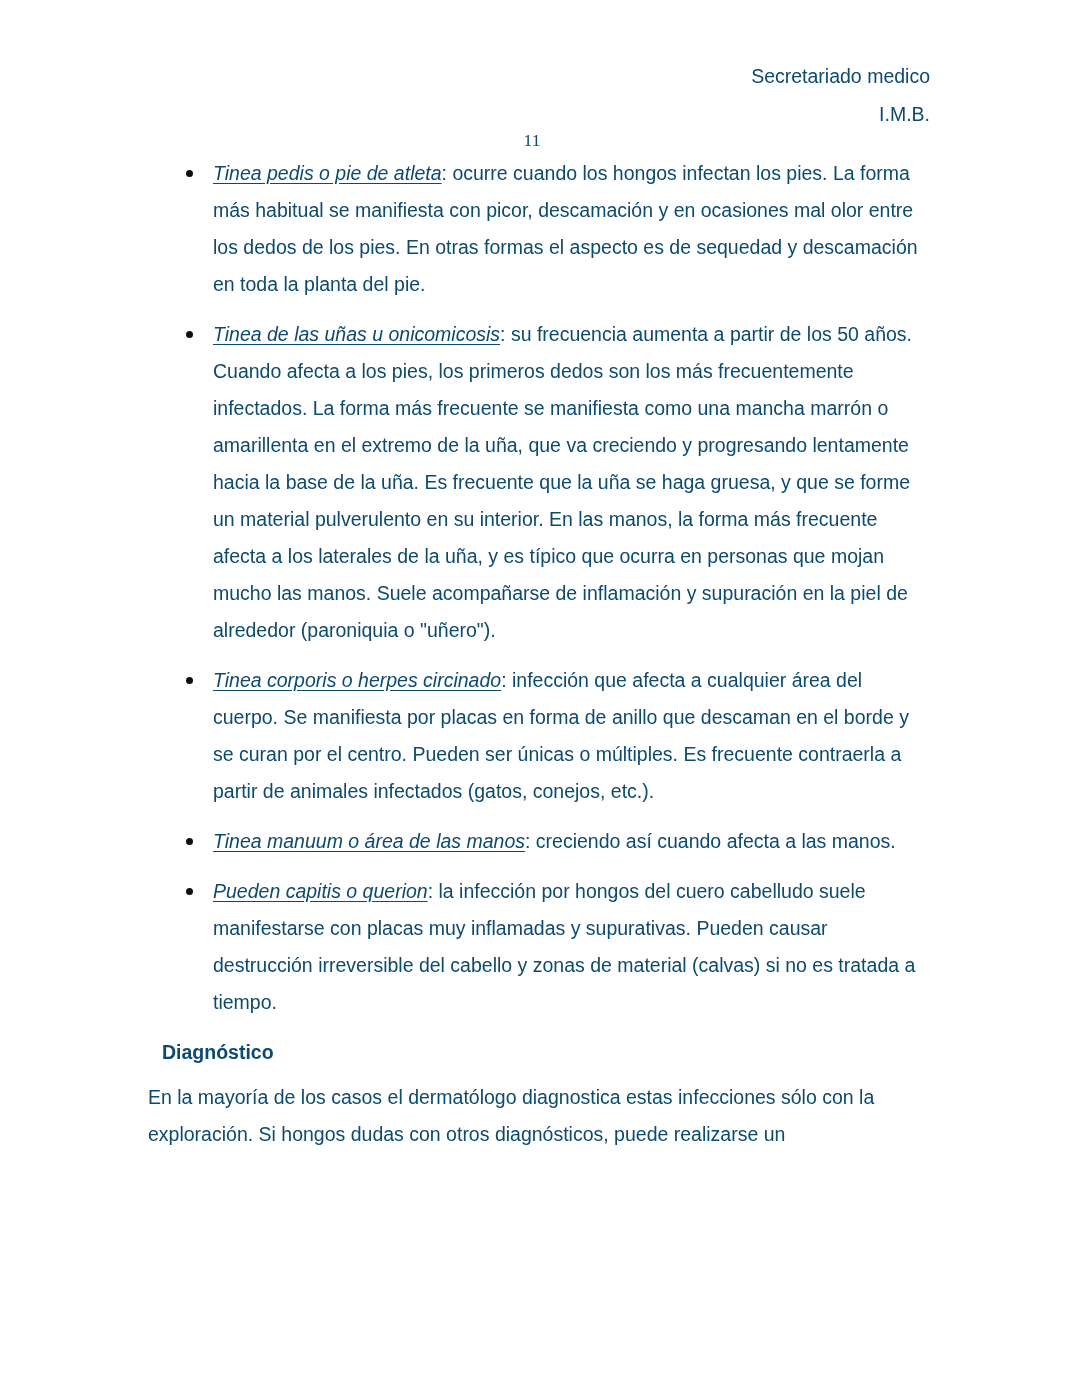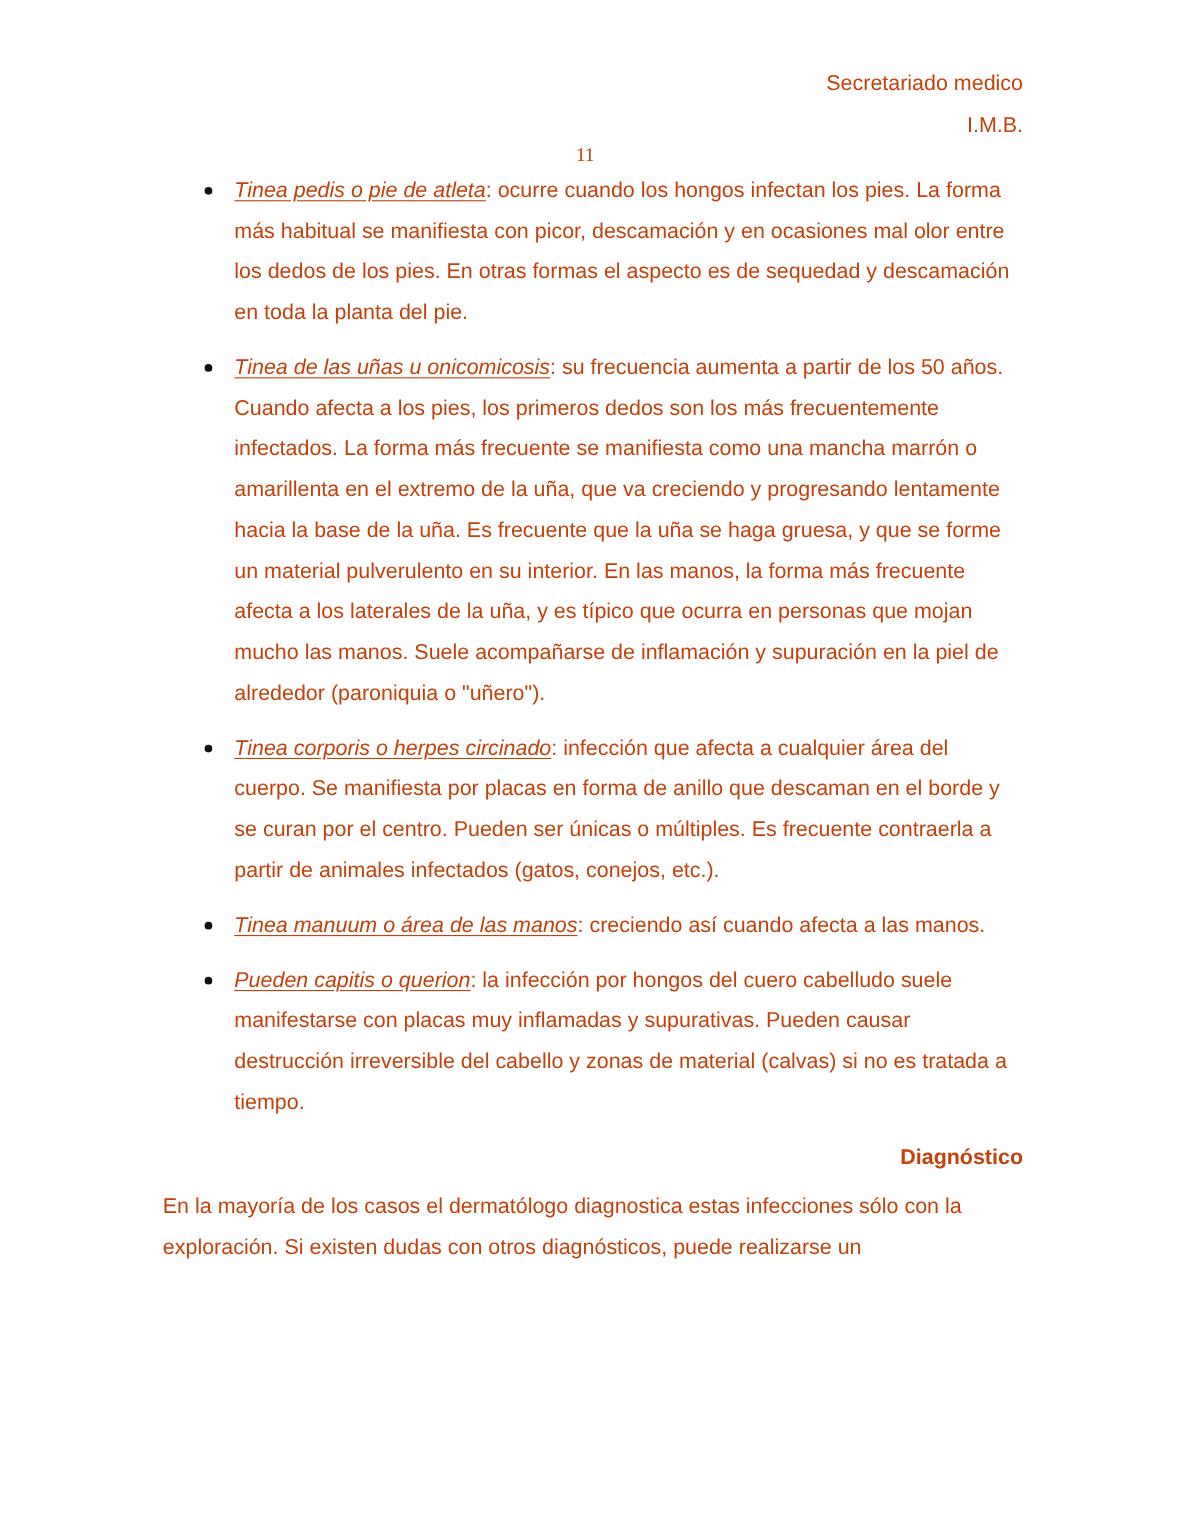--- a/index.html
+++ b/index.html
@@ -6,21 +6,21 @@
     margin: 0;
     padding: 0;
     background: #e9e9e9;
   }
   .page {
     position: relative;
     width: 1080px;
     height: 1397px;
     margin: 0 auto;
     background: #ffffff;
-    color: #c2410c;
+    color: #0c4a6e;
     font-family: "Liberation Sans", sans-serif;
     font-size: 19.5px;
     line-height: 37px;
     overflow: hidden;
   }
   .doc-header {
     padding: 58px 150px 0 148px;
     text-align: right;
   }
   .header-title {
@@ -62,21 +62,20 @@
   }
   .bullet-term {
     font-style: italic;
     text-decoration: underline;
     text-underline-offset: 3px;
   }
   .section-heading {
     font-weight: bold;
     margin: 5px 0 0 14px;
     line-height: 37px;
-    text-align: right;
   }
   .body-paragraph {
     margin: 8px 0 0 0;
     line-height: 37px;
   }
 </style>
 </head>
 <body>
 
 <div class="page">
@@ -102,17 +101,17 @@
       <li>
         <span class="bullet-term">Tinea manuum o área de las manos</span><span class="bullet-text">: creciendo así cuando afecta a las manos.</span>
       </li>
       <li>
         <span class="bullet-term">Pueden capitis o querion</span><span class="bullet-text">: la infección por hongos del cuero cabelludo suele manifestarse con placas muy inflamadas y supurativas. Pueden causar destrucción irreversible del cabello y zonas de material (calvas) si no es tratada a tiempo.</span>
       </li>
     </ul>
 
     <div class="section-heading">Diagnóstico</div>
 
-    <p class="body-paragraph">En la mayoría de los casos el dermatólogo diagnostica estas infecciones sólo con la exploración. Si existen dudas con otros diagnósticos, puede realizarse un</p>
+    <p class="body-paragraph">En la mayoría de los casos el dermatólogo diagnostica estas infecciones sólo con la exploración. Si hongos dudas con otros diagnósticos, puede realizarse un</p>
 
   </div>
 
 </div>
 
 </body></html>

